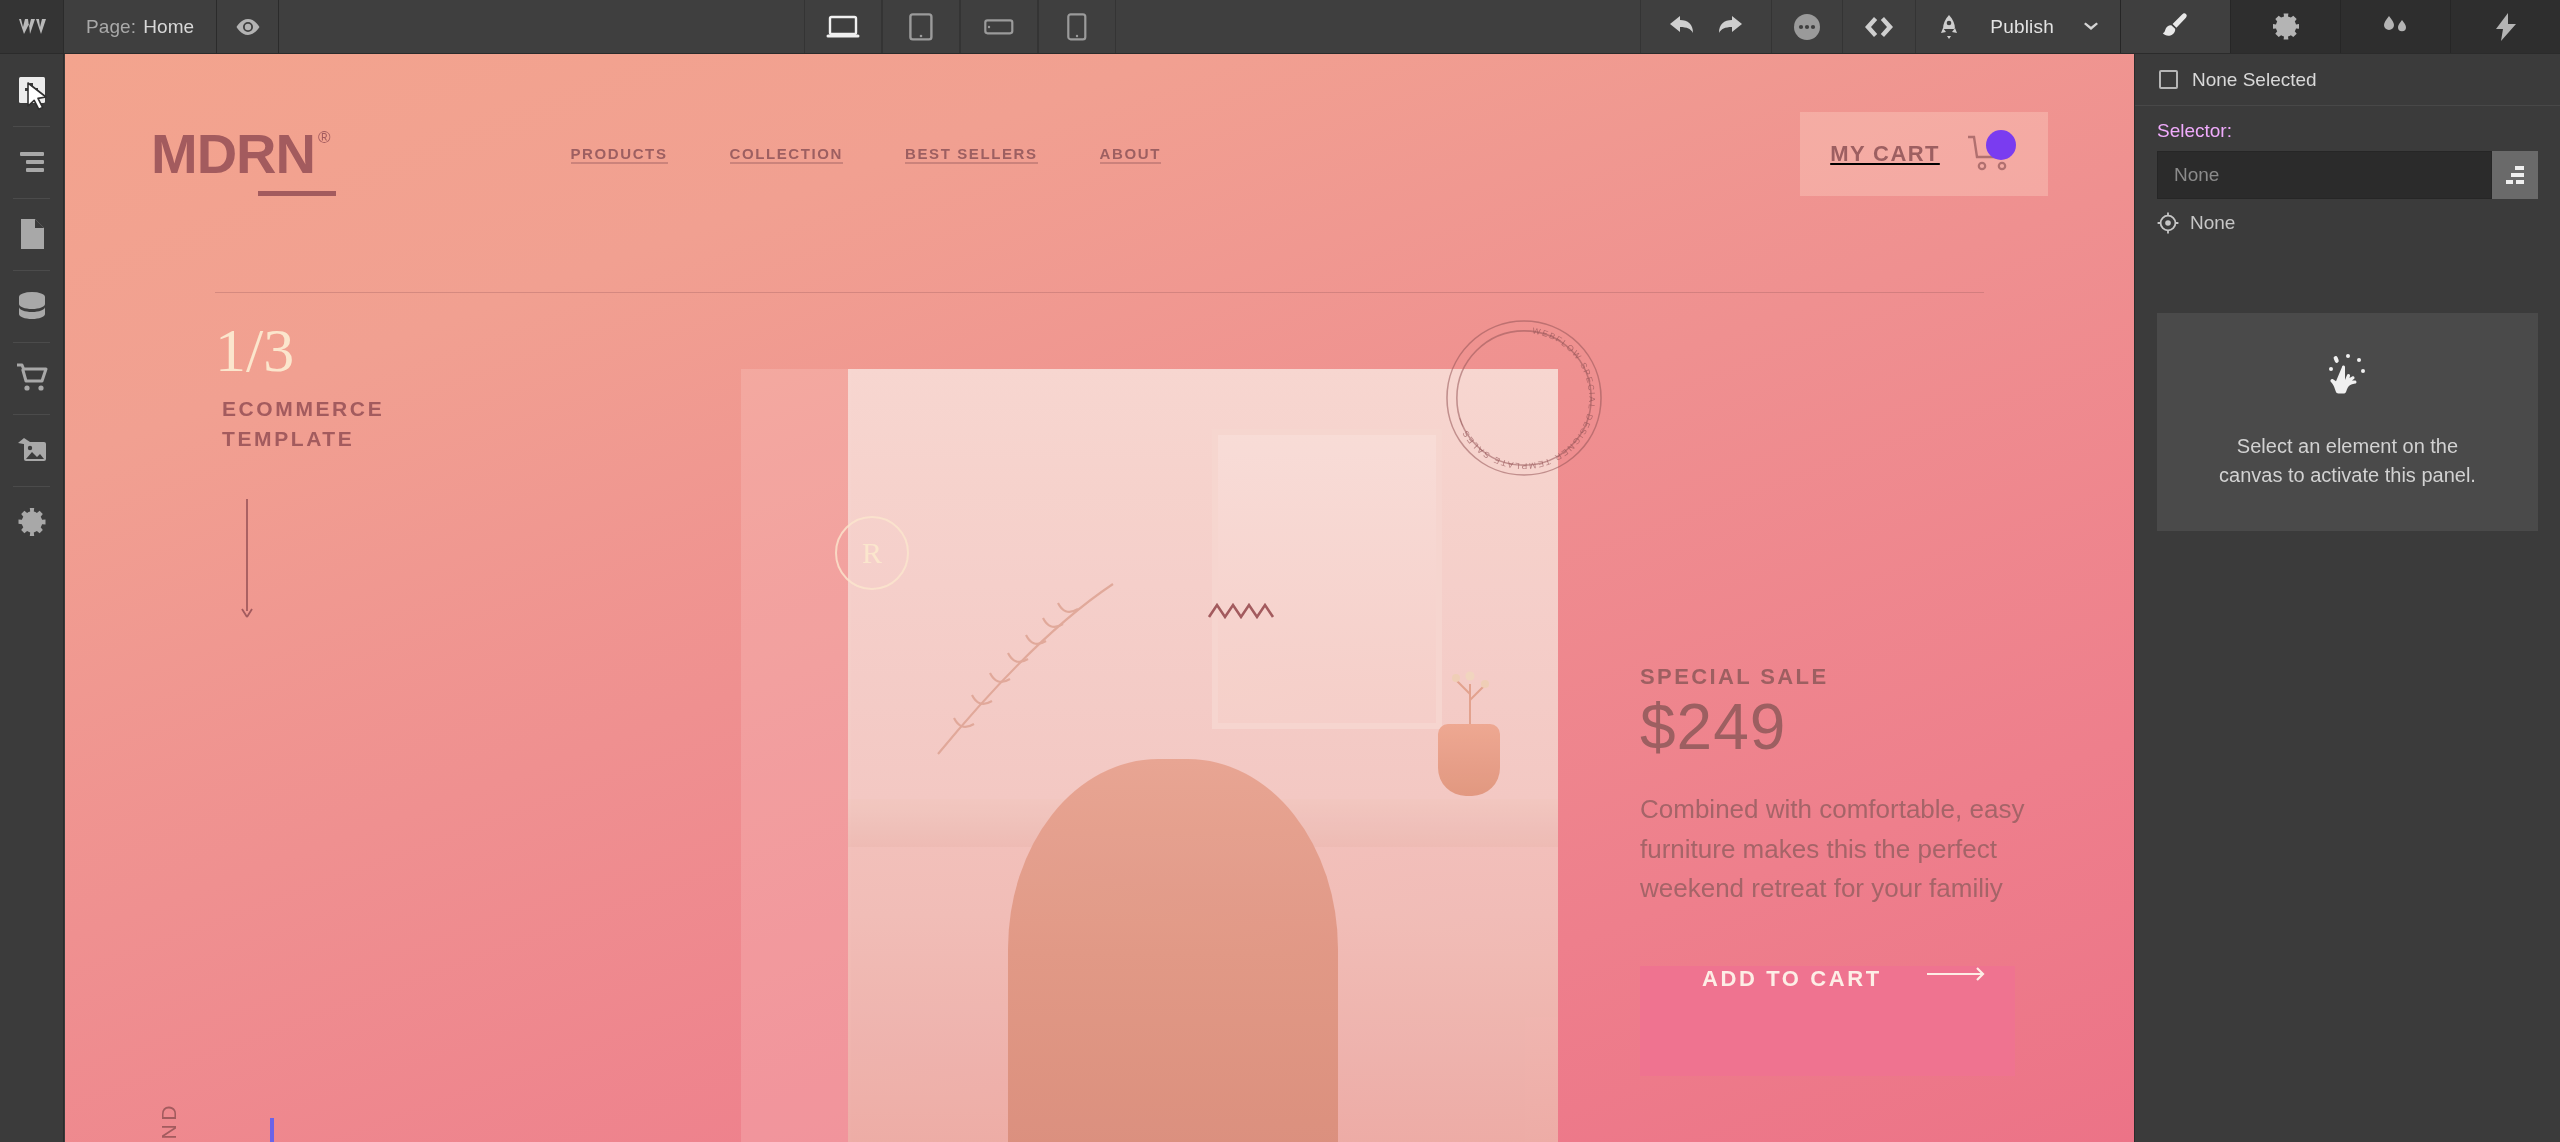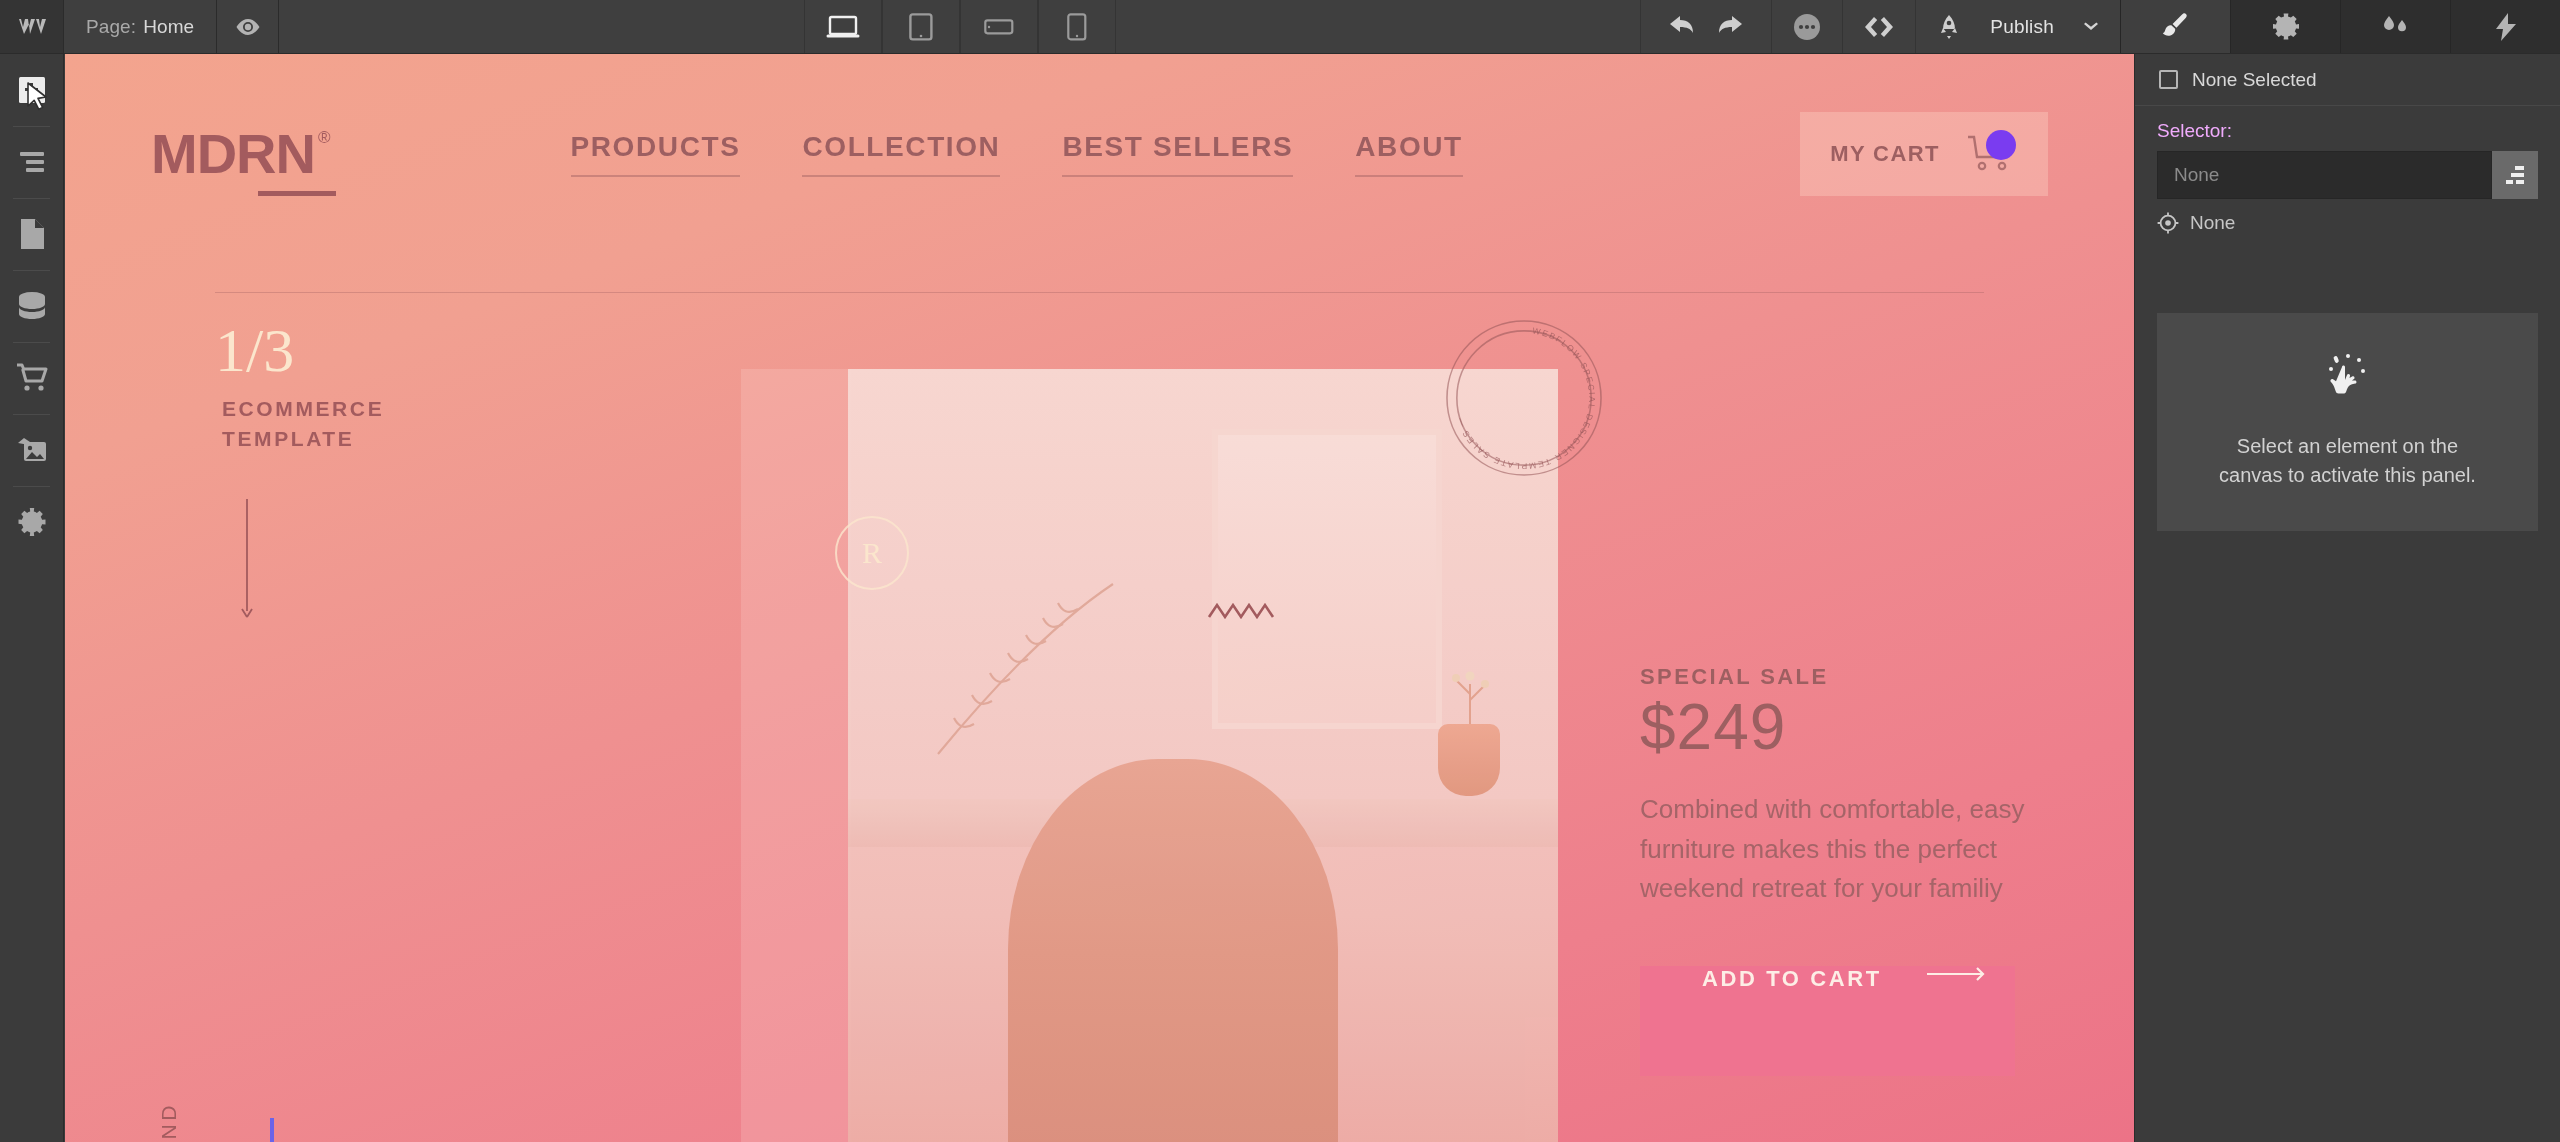--- a/index.html
+++ b/index.html
@@ -169,31 +169,32 @@
     font-family: "Liberation Sans", sans-serif;
   }
   .brand-reg { font-size: 17px; color: #a35b5e; margin-top: 2px; margin-left: 3px; }
   .brand-underline {
     position: absolute; left: 107px; bottom: -14px; width: 78px; height: 5px;
     background: #a35b5e;
   }
 
   .nav-links { display: flex; gap: 62px; margin-left: 240px; }
   .nav-link {
-    font-size: 28px; font-weight: bold; color: #9d5f61;
-    letter-spacing: 1.6px; padding-bottom: 12px;
+    font-size: 15px; font-weight: bold; color: #9d5f61;
+    letter-spacing: 1.6px; 
     border-bottom: 2px solid rgba(157,95,97,.45);
   }
 
   .cart-btn {
     margin-left: auto;
     width: 248px; height: 84px;
     background: rgba(255,220,205,.32);
     display: flex; align-items: center; justify-content: center; gap: 26px;
     position: relative;
+    text-decoration: underline;
   }
   .cart-label { font-size: 22px; font-weight: bold; color: #9d5f61; letter-spacing: 1.4px; }
   .cart-badge {
     position: absolute; right: 32px; top: 18px;
     width: 30px; height: 30px; border-radius: 50%;
     background: #7a3cf0;
   }
 
   .nav-rule {
     position: absolute; left: 150px; right: 150px; top: 238px; height: 1px;

